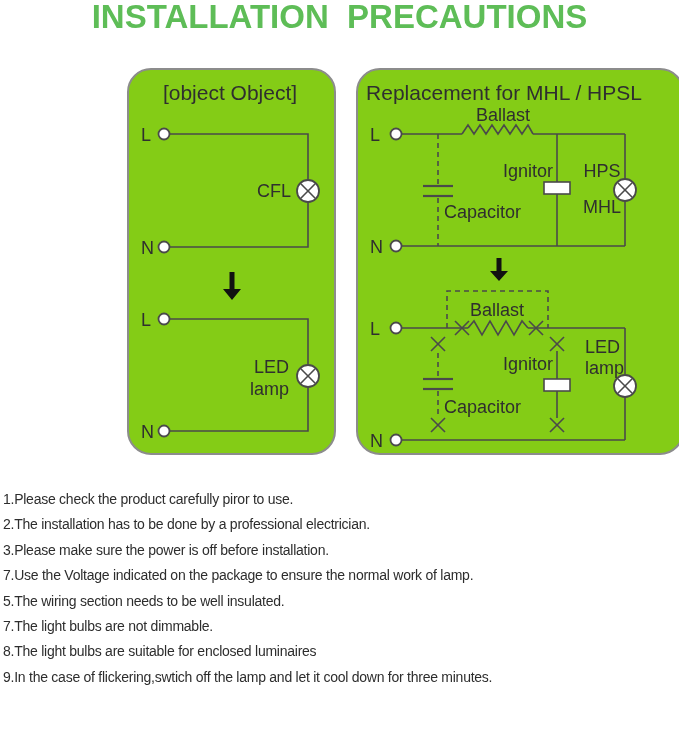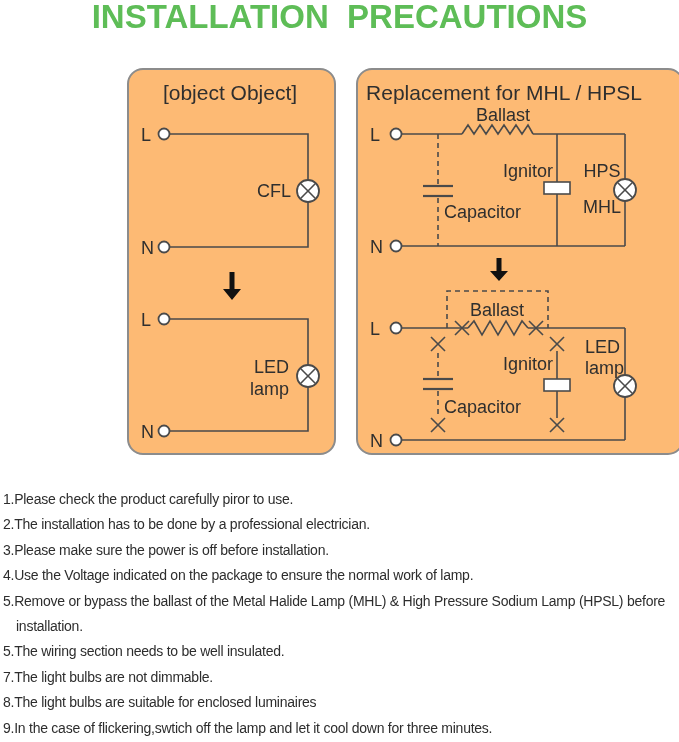--- a/index.html
+++ b/index.html
@@ -8,22 +8,22 @@
     position:relative; width:679px; height:742px; background:#ffffff;
     overflow:hidden; color:#2d2d2d;
   }
   .main-title {
     position:absolute; left:0; top:-2px; width:679px;
     text-align:center; font-size:33px; font-weight:bold;
     color:#5ebd57; letter-spacing:0px; white-space:pre;
   }
   .panel {
     position:absolute; top:68px; height:387px;
-    border:2px solid #8c8c8c; border-radius:16px;
-    box-sizing:border-box; background:#fdba74;
+    border:2px solid #8c8c8c; border-radius:24px;
+    box-sizing:border-box; background:#84cc16;
   }
   .panel-cfl { left:127px; width:209px; }
   .panel-mhl { left:356px; width:328px; }
   .panel svg { position:absolute; left:0; top:0; }
   .precautions {
     position:absolute; left:3px; top:487px; width:672px;
     font-size:14px; line-height:25.4px; letter-spacing:-0.25px;
     color:#2d2d2d;
   }
   .precaution-item { padding-left:13px; text-indent:-13px; }
@@ -183,21 +183,20 @@
 
       <path class="wire" d="M44,370 H267"></path>
       <circle class="node" cx="38" cy="370" r="5.5"></circle>
     </svg>
   </div>
 
   <div class="precautions">
     <div class="precaution-item">1.Please check the product carefully piror to use.</div>
     <div class="precaution-item">2.The installation has to be done by a professional electrician.</div>
     <div class="precaution-item">3.Please make sure the power is off before installation.</div>
-    <div class="precaution-item">4.Use the Voltage indicated on the package to ensure the normal work of lamp.</div>
-    <div class="precaution-item">5.Remove or bypass the ballast of the Metal Halide Lamp (MHL) &amp; High Pressure Sodium Lamp (HPSL) before installation.</div>
+    <div class="precaution-item">7.Use the Voltage indicated on the package to ensure the normal work of lamp.</div>
     <div class="precaution-item">5.The wiring section needs to be well insulated.</div>
     <div class="precaution-item">7.The light bulbs are not dimmable.</div>
     <div class="precaution-item">8.The light bulbs are suitable for enclosed luminaires</div>
     <div class="precaution-item">9.In the case of flickering,swtich off the lamp and let it cool down for three minutes.</div>
   </div>
 
 </div>
 
 </body></html>

